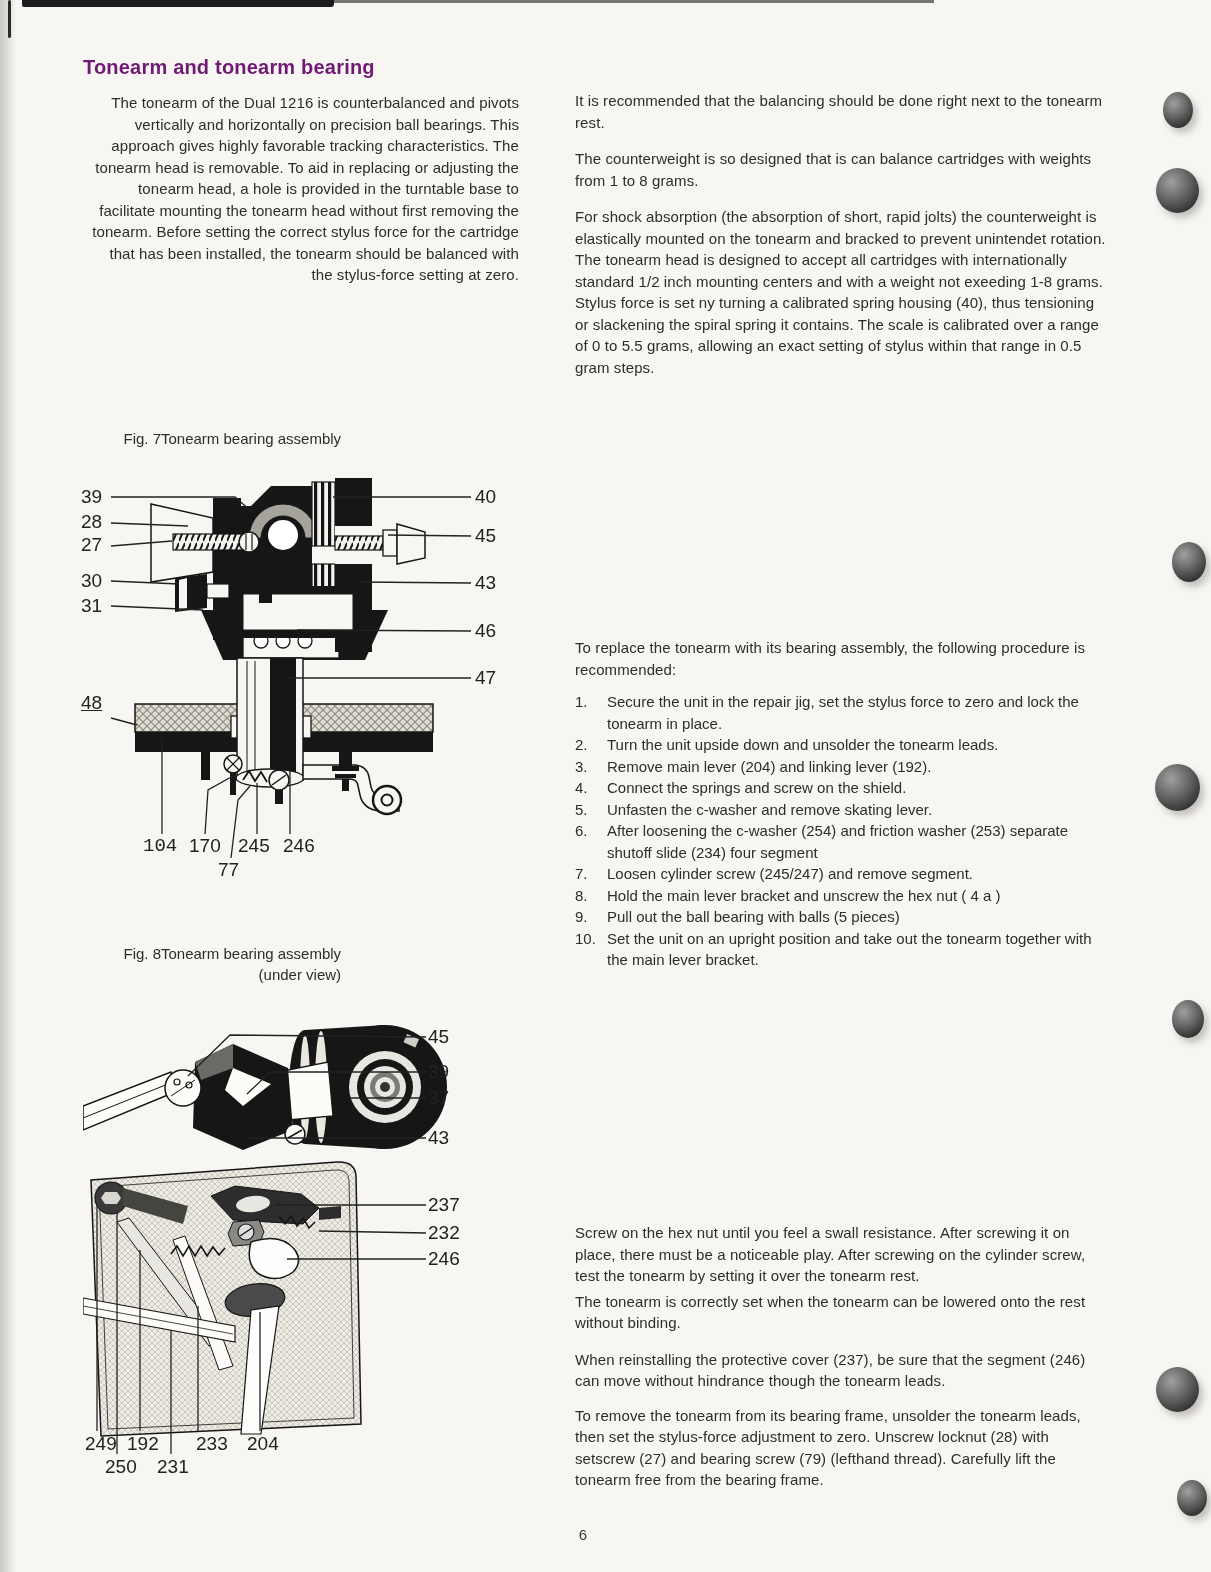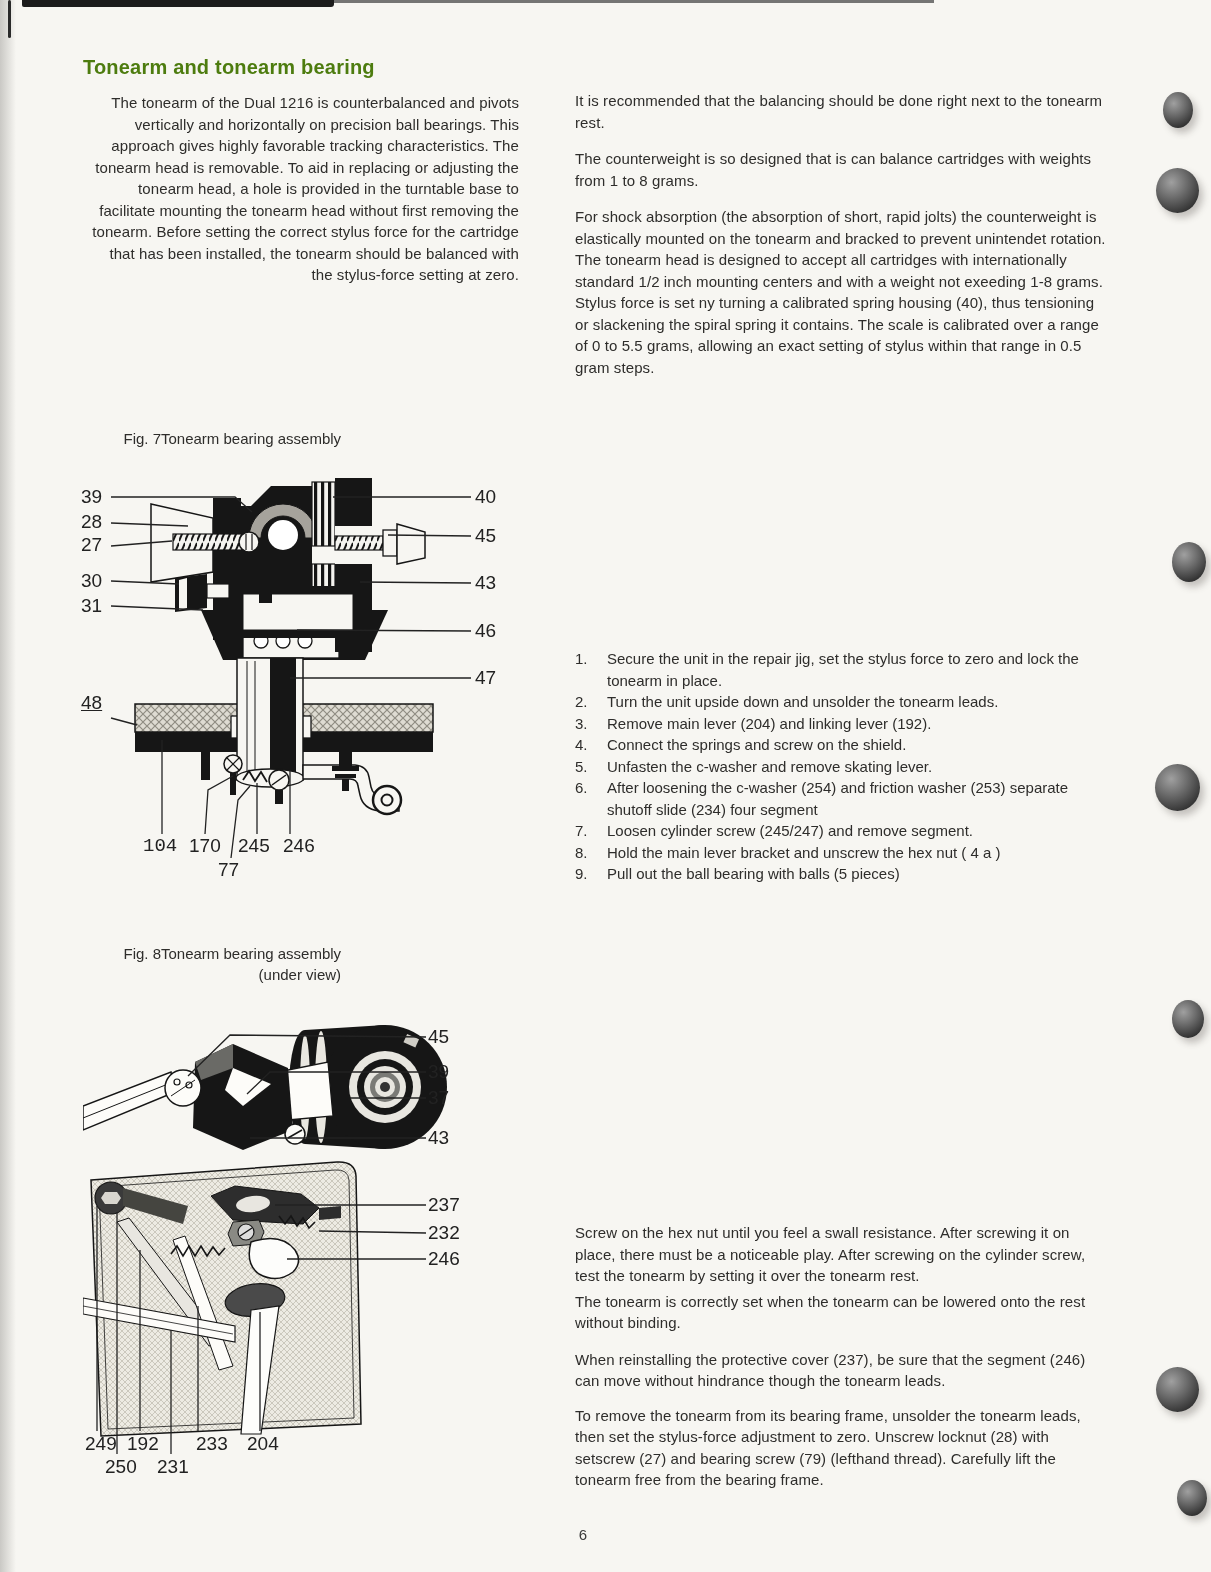--- a/index.html
+++ b/index.html
@@ -14,21 +14,21 @@
   
   .left-shade{left:0;top:0;width:16px;height:1572px;
     background:linear-gradient(to right,rgba(40,38,35,.22),rgba(40,38,35,0));}
   .left-edge-line{left:8px;top:0;width:3px;height:38px;background:#2a2a2a;border-radius:2px;}
   .topbar1{left:22px;top:0;width:312px;height:7px;background:#1c1c1c;border-radius:0 0 3px 2px;}
   .topbar2{left:334px;top:0;width:600px;height:3px;background:#4a4a4a;opacity:.75;}
   .blob{position:absolute;border-radius:50%;
     background:radial-gradient(circle at 36% 32%, #a0a0a0 0%, #6b6b6b 38%, #323232 78%, #1f1f1f 100%);
     box-shadow:4px 5px 7px rgba(60,55,50,.28);}
   
-  .title{left:83px;top:56px;width:470px;font-size:20px;font-weight:bold;color:#4d7c0f;letter-spacing:.2px;}
+  .title{left:83px;top:56px;width:470px;font-size:20px;font-weight:bold;color:#701a75;letter-spacing:.2px;}
   .col-left{left:89px;width:430px;text-align:right;}
   .col-right{left:575px;width:533px;}
   p.bodytext{margin:0 0 15px 0;font-size:15px;line-height:21.5px;letter-spacing:.1px;}
   p.tight{margin-bottom:4px;}
   .figcap{display:flex;font-size:15px;line-height:21px;}
   .figcap .fl{width:72px;flex:none;}
   
   .step{display:flex;font-size:15px;line-height:21.5px;}
   .step .n{width:32px;flex:none;text-align:left;}
   .step .t{flex:1;}
@@ -297,20 +297,21 @@
   <div class="co" style="left:74px;top:446px;">231</div>
 </div>
 
 <div class="abs col-right" style="top:90px;">
   <p class="bodytext">It is recommended that the balancing should be done right next to the tonearm rest.</p>
   <p class="bodytext">The counterweight is so designed that is can balance cartridges with weights from 1 to 8 grams.</p>
   <p class="bodytext">For shock absorption (the absorption of short, rapid jolts) the counterweight is elastically mounted on the tonearm and bracked to prevent unintendet rotation. The tonearm head is designed to accept all cartridges with internationally standard 1/2 inch mounting centers and with a weight not exeeding 1-8 grams. Stylus force is set ny turning a calibrated spring housing (40), thus tensioning or slackening the spiral spring it contains. The scale is calibrated over a range of 0 to 5.5 grams, allowing an exact setting of stylus within that range in 0.5 gram steps.</p>
 </div>
 
 <div class="abs col-right" style="top:637px;">
+  <p class="bodytext tight">To replace the tonearm with its bearing assembly, the following procedure is recommended:</p>
   <div class="steps">
     <div class="step">
       <span class="n">1.</span>
       <span class="t">Secure the unit in the repair jig, set the stylus force to zero and lock the tonearm in place.</span>
     </div>
     <div class="step">
       <span class="n">2.</span>
       <span class="t">Turn the unit upside down and unsolder the tonearm leads.</span>
     </div>
     <div class="step">
@@ -333,20 +334,24 @@
       <span class="n">7.</span>
       <span class="t">Loosen cylinder screw (245/247) and remove segment.</span>
     </div>
     <div class="step">
       <span class="n">8.</span>
       <span class="t">Hold the main lever bracket and unscrew the hex nut ( 4 a )</span>
     </div>
     <div class="step">
       <span class="n">9.</span>
       <span class="t">Pull out the ball bearing with balls (5 pieces)</span>
+    </div>
+    <div class="step">
+      <span class="n">10.</span>
+      <span class="t">Set the unit on an upright position and take out the tonearm together with the main lever bracket.</span>
     </div>
   </div>
 </div>
 
 <div class="abs col-right" style="top:1222px;">
   <p class="bodytext tight">Screw on the hex nut until you feel a swall resistance. After screwing it on place, there must be a noticeable play. After screwing on the cylinder screw, test the tonearm by setting it over the tonearm rest.</p>
   <p class="bodytext">The tonearm is correctly set when the tonearm can be lowered onto the rest without binding.</p>
   <p class="bodytext" style="margin-bottom:13px;">When reinstalling the protective cover (237), be sure that the segment (246) can move without hindrance though the tonearm leads.</p>
   <p class="bodytext">To remove the tonearm from its bearing frame, unsolder the tonearm leads, then set the stylus-force adjustment to zero. Unscrew locknut (28) with setscrew (27) and bearing screw (79) (lefthand thread). Carefully lift the tonearm free from the bearing frame.</p>
 </div>

